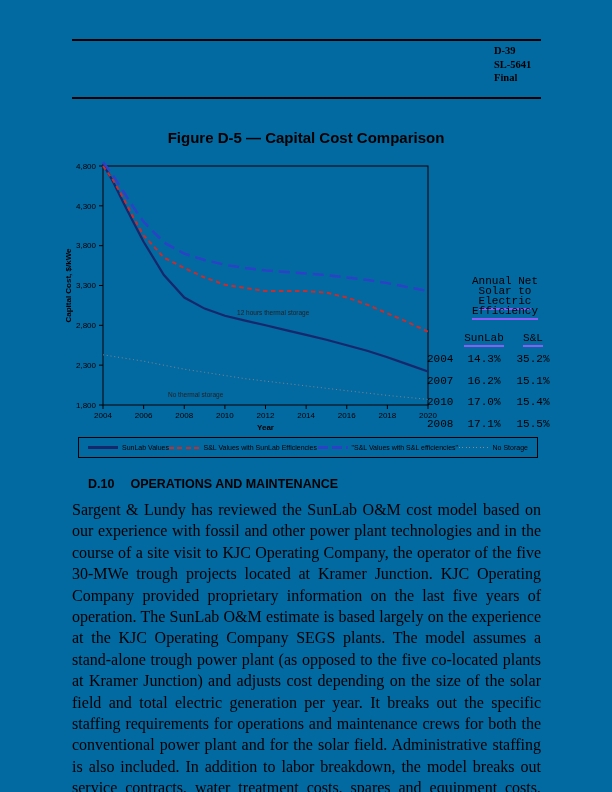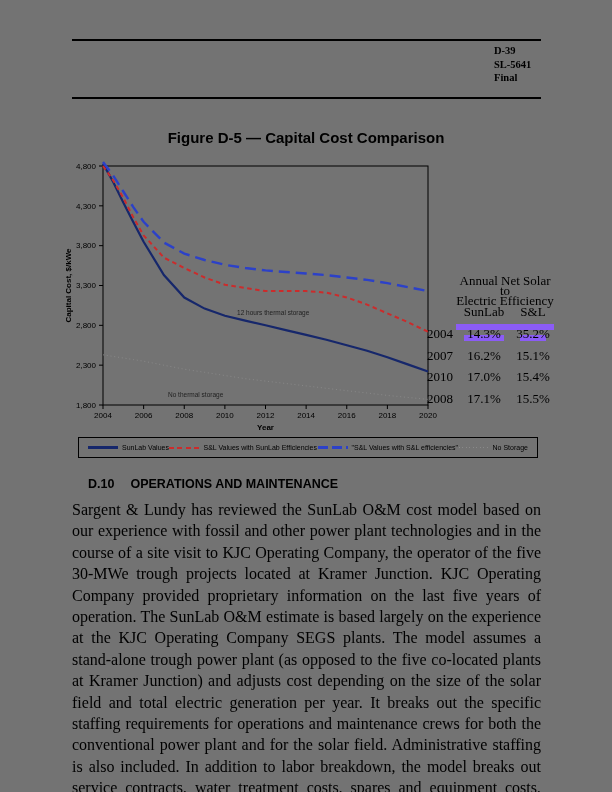--- a/index.html
+++ b/index.html
@@ -1,19 +1,19 @@
 <!DOCTYPE html>
 <html><head>
 <meta charset="utf-8">
 <style>
   html,body{margin:0;padding:0;background:#e8e8e8;}
   .page{
     position:relative;
     width:612px;height:792px;
-    background:#737373;
+    background:#0369a1;
     margin:0 auto;
     font-family:"Liberation Serif", serif;
     color:#000;
     overflow:hidden;
   }
   .rule{position:absolute;left:72px;width:469px;height:2px;background:#000;}
   .rule-top{top:39px;}
   .rule-bottom{top:97px;}
   .doc-header{
     position:absolute;top:44px;left:494px;
@@ -21,26 +21,26 @@
     font-family:"Liberation Serif", serif;
   }
   .figure-title{
     position:absolute;top:129px;left:72px;width:468px;
     text-align:center;font-weight:bold;font-size:15px;
     font-family:"Liberation Sans", sans-serif;
   }
   #chart-svg{position:absolute;left:60px;top:158px;}
   .eff-table{
     position:absolute;left:427px;top:276px;width:134px;
-    font-family:Liberation Serif, serif;font-size:13px;
+    font-family:Liberation Mono, monospace;font-size:11px;
   }
   .eff-title{margin-left:26px;width:104px;text-align:center;line-height:10px;}
-  .u{border-bottom:6px solid #8b5cf6;padding-bottom:16px;}
+  .u{border-bottom:2px solid #8b5cf6;padding-bottom:1px;}
   .eff-row{display:grid;grid-template-columns:30px 54px 44px;align-items:center;}
-  .eff-head{margin-top:0;line-height:12px;}
+  .eff-head{margin-top:16px;line-height:12px;}
   .eff-rows{margin-top:5px;}
   .eff-rows .eff-row{line-height:21.5px;}
   .eff-year{text-align:left;}
   .eff-val{text-align:center;}
   .legend{
     position:absolute;left:78px;top:437px;width:460px;height:21px;
     border:1px solid #000;box-sizing:border-box;
     display:flex;align-items:center;justify-content:space-between;
     padding:0 9px;
     font-family:"Liberation Sans", sans-serif;font-size:7px;

